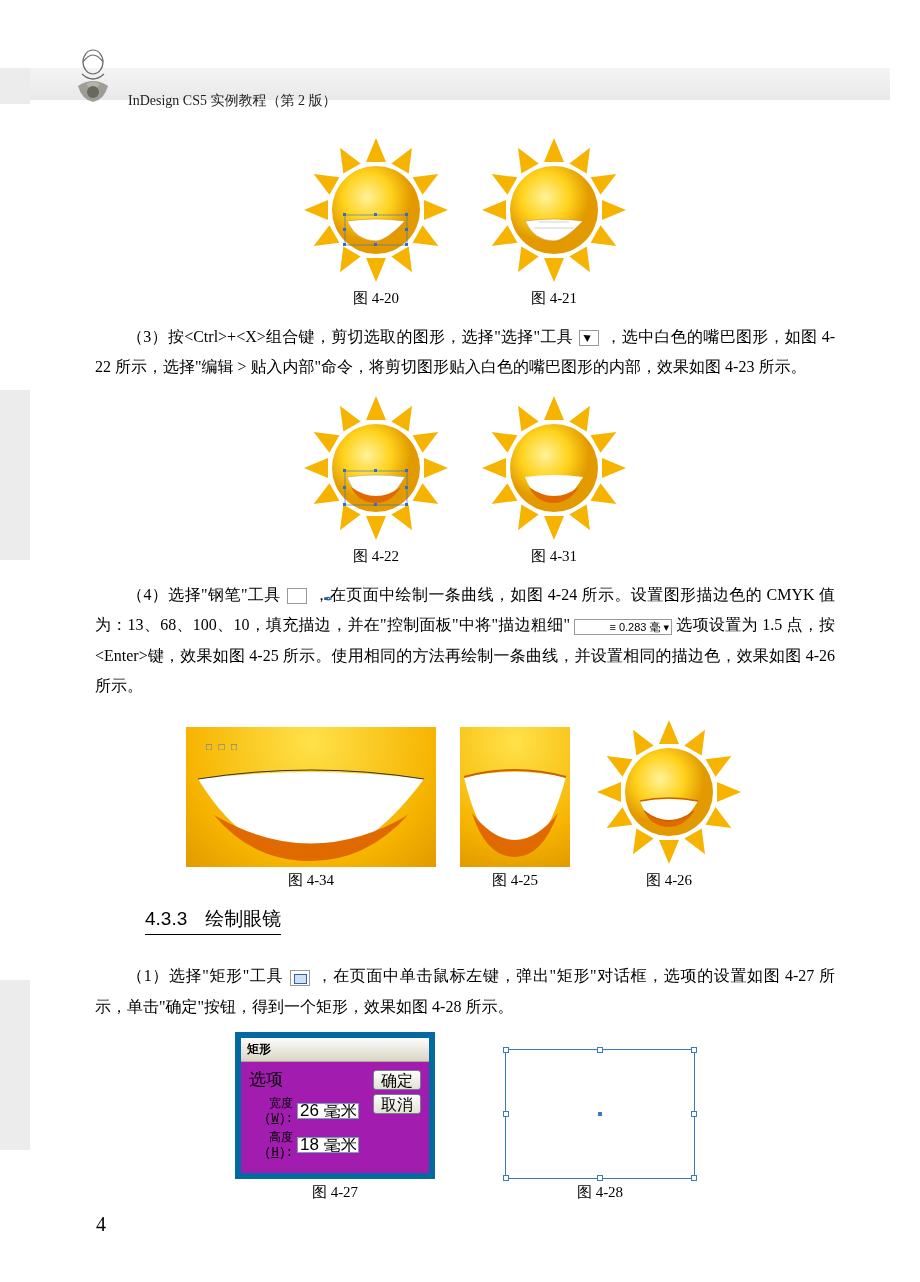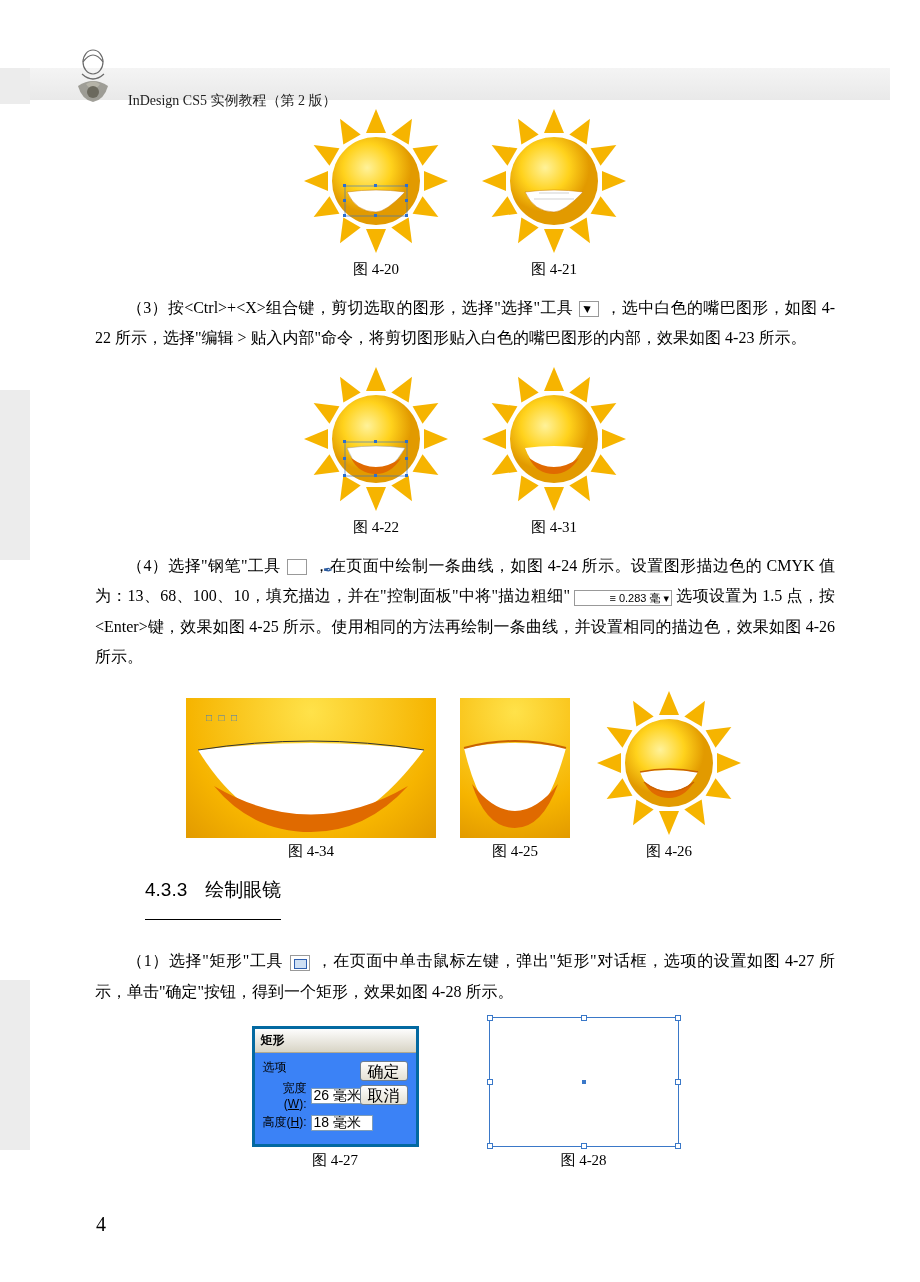--- a/index.html
+++ b/index.html
@@ -40,21 +40,21 @@
   .header-title {
     position: absolute;
     top: 92px;
     left: 128px;
     font-size: 14px;
     font-family: "SimSun", serif;
     color: #222;
   }
   .content {
     position: absolute;
-    top: 96px;
+    top: 125px;
     left: 95px;
     width: 740px;
   }
   .figure-row {
     display: flex;
     justify-content: center;
     gap: 28px;
     margin: 10px 0 6px;
   }
   .figure-col {
@@ -122,21 +122,21 @@
     vertical-align: middle;
     height: 16px;
     line-height: 14px;
     font-family: Arial, sans-serif;
   }
   .section-title {
     font-size: 19px;
     font-family: "SimHei", sans-serif;
     border-bottom: 1px solid #000;
     display: inline-block;
-    padding-bottom: 16px;
+    padding-bottom: 2px;
     margin: 16px 0 12px 50px;
   }
   .section-title .num { margin-right: 18px; }
 
   
   .sun svg { width: 100%; height: 100%; }
 
   .row3 {
     display: flex;
     justify-content: center;
@@ -157,52 +157,52 @@
     overflow: hidden;
   }
   .mouth-zoom2 {
     width: 110px;
     height: 140px;
     background: radial-gradient(circle at 50% 10%, #ffe24a 0%, #f6b400 70%, #e29a00 100%);
     position: relative;
     overflow: hidden;
   }
   .dialog {
-    width: 167px;
-    border: 3px solid #0369a1;
-    background: #3b82f6;
+    width: 200px;
+    border: 6px solid #0369a1;
+    background: #a21caf;
     font-family: "SimSun", Tahoma, sans-serif;
     font-size: 12px;
   }
   .dialog-title {
     background: linear-gradient(#fdfdfd, #d8d4c5);
     padding: 3px 6px;
     border-bottom: 1px solid #b0a990;
     font-weight: bold;
   }
   .dialog-body {
     padding: 6px 8px 10px;
     position: relative;
   }
   .fieldset-label {
-    font-size: 12px;
+    font-size: 17px;
     margin-bottom: 4px;
   }
   .dlg-row {
     display: flex;
     align-items: center;
     gap: 4px;
     margin: 3px 0;
   }
-  .dlg-row label { width: 44px; text-align: right; }
+  .dlg-row label { width: 44px; text-align: right; font-family: Liberation Mono, monospace; }
   .dlg-row label u { text-decoration: underline; }
   .dlg-row input {
     width: 62px;
     height: 16px;
-    font-size: 14px;
+    font-size: 17px;
     border: 1px solid #7f9db9;
     padding: 0 2px;
     background: #fff;
   }
   .dlg-btns {
     position: absolute;
     right: 8px; top: 8px;
     display: flex;
     flex-direction: column;
     gap: 4px;

